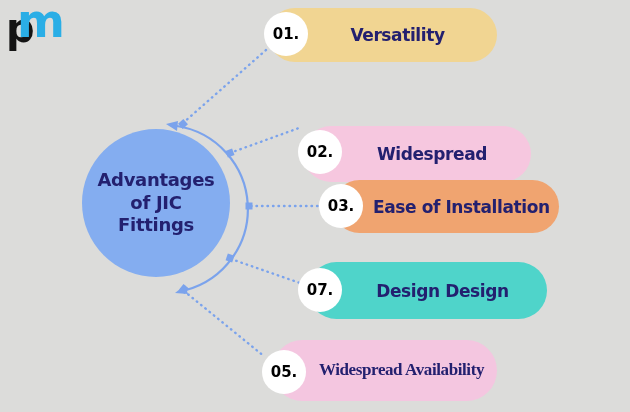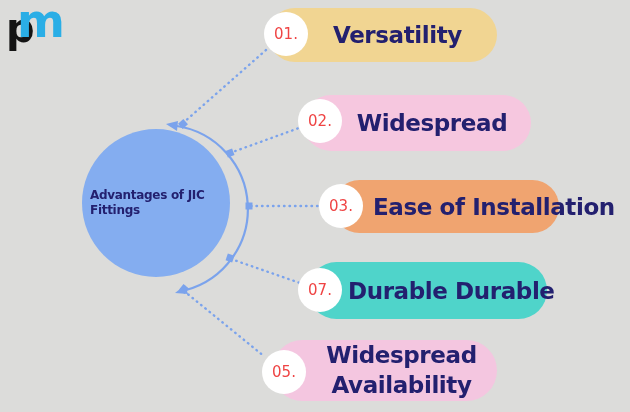--- a/index.html
+++ b/index.html
@@ -7,49 +7,49 @@
     position:relative;width:630px;height:412px;overflow:hidden;
     background:#dcdcda;
     font-family:"DejaVu Sans","Liberation Sans",sans-serif;
   }
   .connectors{position:absolute;inset:0;z-index:0;}
   .logo{position:absolute;left:4px;top:4px;width:62px;height:58px;z-index:3;}
   .center-circle{
     position:absolute;left:82px;top:129px;width:148px;height:148px;
     border-radius:50%;background:#84adf0;z-index:1;
     display:flex;align-items:center;justify-content:center;
-    font-weight:bold;font-size:12px;line-height:1.25;
+    text-align:center;font-weight:bold;font-size:18px;line-height:1.25;
     color:#23206f;padding:0 8px;box-sizing:border-box;
     letter-spacing:-0.3px;
   }
   .pill{
     position:absolute;display:flex;align-items:center;
     border-radius:999px;z-index:2;
   }
   .pill-1{left:268px;top:8px;  width:229px;height:54px;background:#f1d592;}
   .pill-2{left:303px;top:95px; width:228px;height:56px;background:#f6c7df;}
   .pill-3{left:333px;top:180px;width:226px;height:53px;background:#f0a470;align-items:center;}
   .pill-4{left:308px;top:262px;width:239px;height:57px;background:#4fd4ca;}
   .pill-5{left:272px;top:340px;width:225px;height:61px;background:#f4c6e0;}
   .num{
     position:absolute;width:44px;height:44px;border-radius:50%;background:#ffffff;
     display:flex;align-items:center;justify-content:center;
-    font-weight:normal;font-size:15px;color:#ef4444;
+    font-weight:bold;font-size:15px;color:#000000;
   }
   .pill-1 .num{left:-4px;top:4px;}
   .pill-2 .num{left:-5px;top:4px;}
   .pill-3 .num{left:-14px;top:4px;}
   .pill-4 .num{left:-10px;top:6px;}
   .pill-5 .num{left:-10px;top:10px;}
   .label{
-    flex:1;text-align:center;font-weight:bold;font-size:23px;color:#23206f;
+    flex:1;text-align:center;font-weight:bold;font-size:17px;color:#23206f;
     padding-left:40px;padding-right:10px;white-space:nowrap;
     letter-spacing:-0.4px;
   }
-  .pill-5 .label{white-space:normal;line-height:1.3;padding-left:44px;}
+  .pill-5 .label{white-space:normal;line-height:1.3;padding-left:44px;font-family:Liberation Serif, serif;}
   .arc{fill:none;stroke:#7ba3ec;stroke-width:2.2;}
   .dot-line{fill:none;stroke:#7ba3ec;stroke-width:2.4;stroke-linecap:round;stroke-dasharray:0.5 5;}
   .node{fill:#7ba3ec;}
   .logo-p{font:bold 40px "DejaVu Sans",sans-serif;fill:#141414;}
   .logo-m{font:bold 46px "DejaVu Sans",sans-serif;fill:#2aaee6;}
 </style>
 </head>
 <body>
 
 <div class="stage">
@@ -83,33 +83,33 @@
 
   <div class="center-circle" style="background: rgb(132, 173, 240);">
     <span>Advantages of JIC Fittings</span>
   </div>
 
   <div class="pill pill-1" style="background: rgb(241, 213, 146);">
     <span class="num">01.</span>
     <span class="label">Versatility</span>
   </div>
 
-  <div class="pill pill-2" style="background: rgb(246, 199, 223);">
+  <div class="pill pill-2" style="background: rgb(246, 199, 223); margin-top: 31px;">
     <span class="num">02.</span>
     <span class="label">Widespread</span>
   </div>
 
   <div class="pill pill-3" style="background: rgb(240, 164, 112);">
     <span class="num">03.</span>
     <span class="label">Ease of Installation</span>
   </div>
 
   <div class="pill pill-4" style="background: rgb(79, 212, 202);">
     <span class="num">07.</span>
-    <span class="label">Durable Durable</span>
+    <span class="label">Design Design</span>
   </div>
 
   <div class="pill pill-5" style="background: rgb(244, 198, 224); align-items: center;">
     <span class="num">05.</span>
     <span class="label">Widespread Availability</span>
   </div>
 
 </div>
 
 </body></html>

